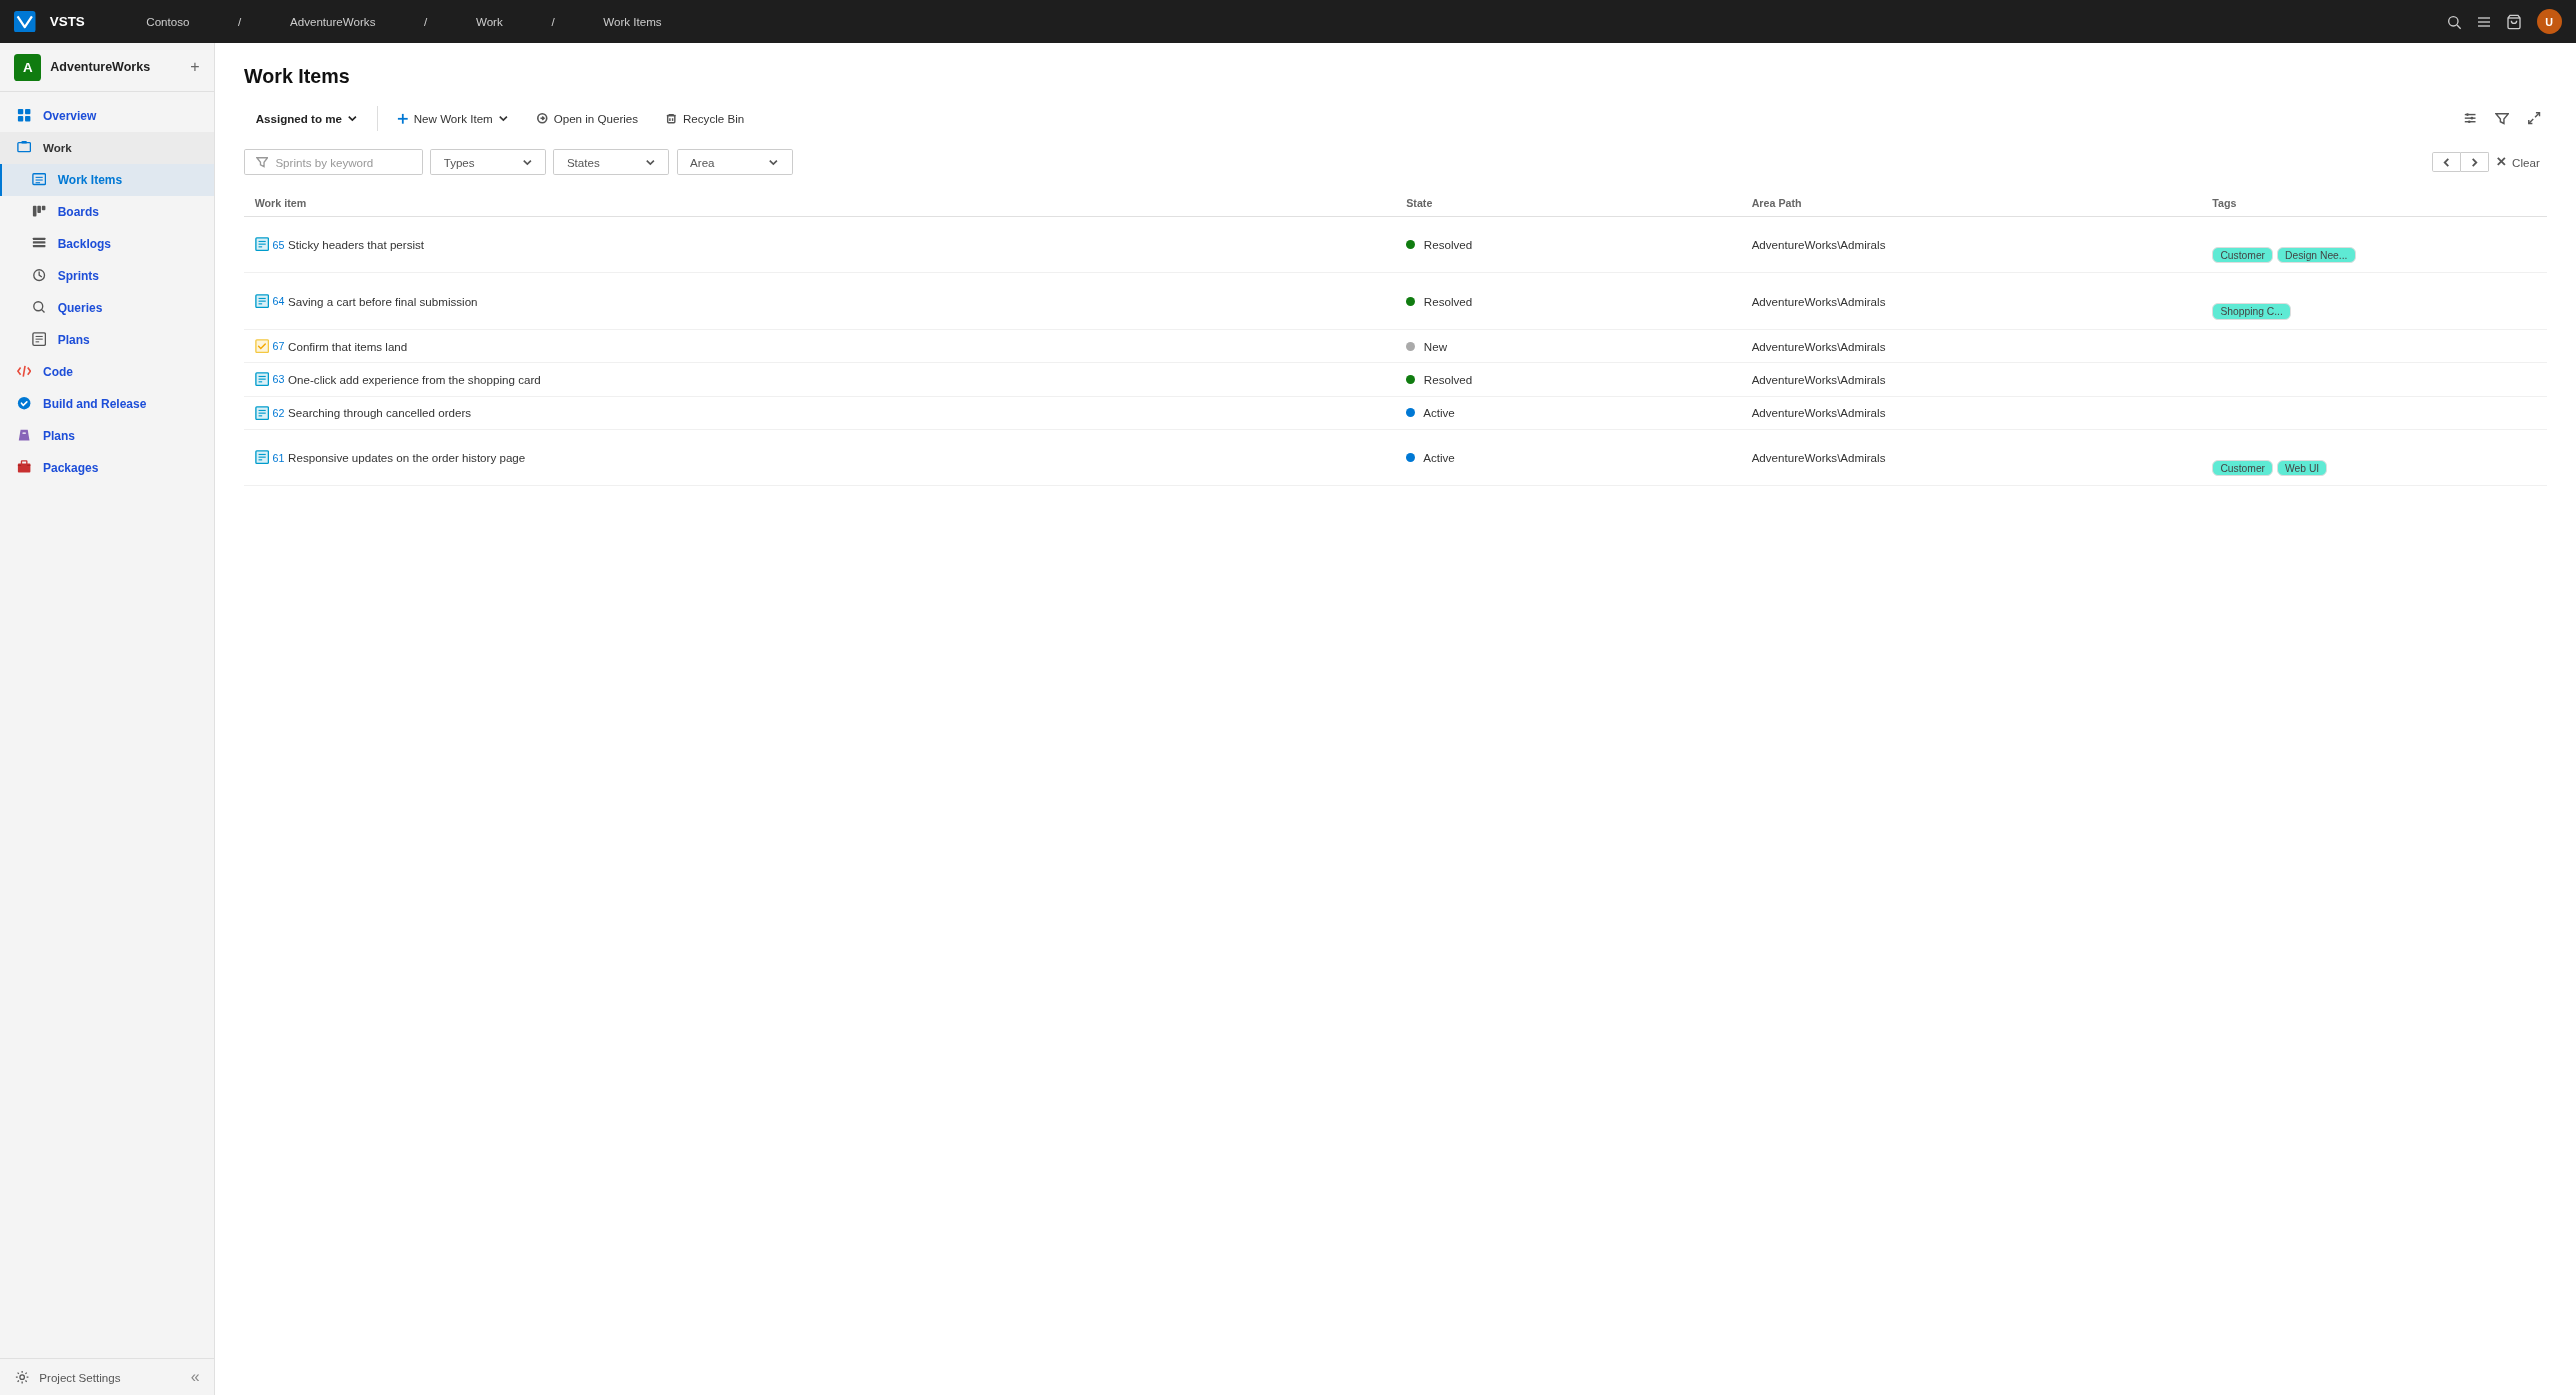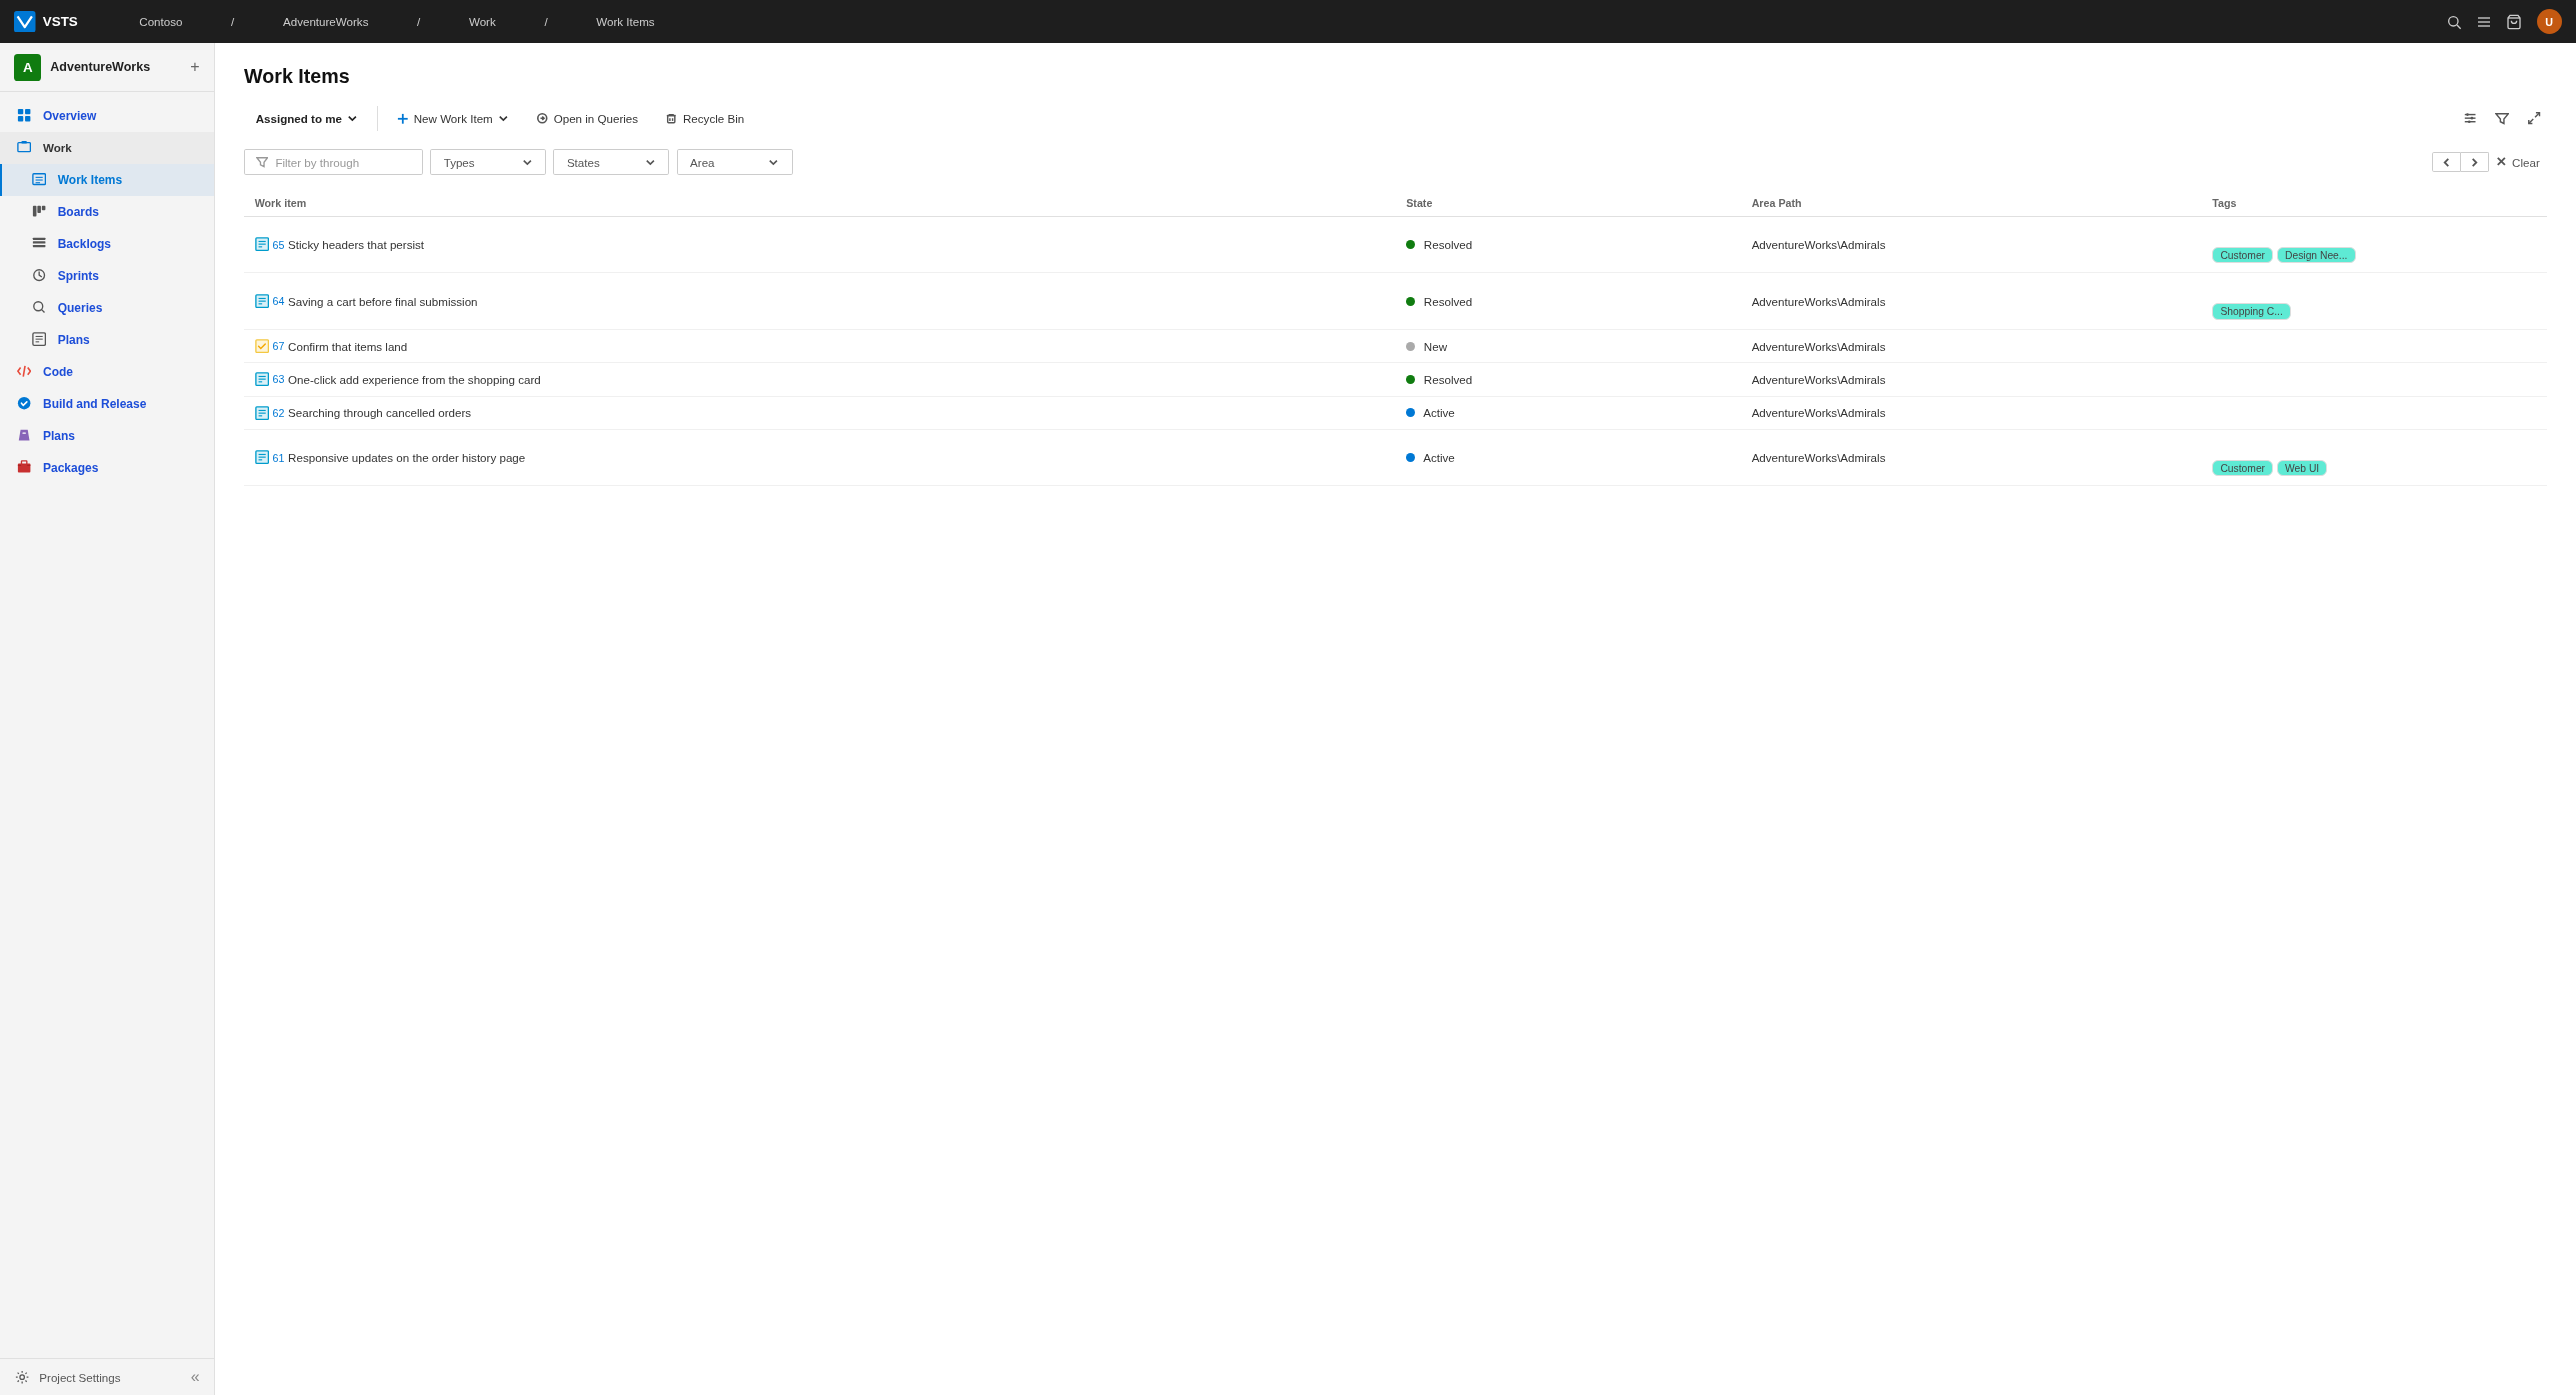--- a/index.html
+++ b/index.html
@@ -10,21 +10,21 @@
       height: 43px;
       background: #1e1e1e;
       display: flex;
       align-items: center;
       padding: 0 14.3px;
       flex-shrink: 0;
     }
     .topbar-logo {
       display: flex;
       align-items: center;
-      gap: 7px;
+      gap: 14px;
       color: #fff;
       font-size: 13.4px;
       font-weight: 600;
       margin-right: 21.5px;
     }
     .topbar-logo-icon {
       width: 21.5px;
       height: 21.5px;
     }
     .topbar-breadcrumb {
@@ -618,21 +618,21 @@
           </svg>
         </button>
       </div>
     </div>
 
     <div class="filter-row">
       <div class="filter-input">
         <svg width="12.5" height="12.5" viewBox="0 0 14 14" fill="none" stroke="#999" stroke-width="1.5">
           <path d="M1 2h12l-4 5v5l-4-2V7L1 2z"></path>
         </svg>
-        <span>Filter by through</span>
+        <span>Sprints by keyword</span>
       </div>
 
       <div class="filter-dropdown">
         <span>Types</span>
         <svg width="10.7" height="10.7" viewBox="0 0 12 12" fill="none" stroke="#555" stroke-width="1.8">
           <polyline points="2,4 6,8 10,4"></polyline>
         </svg>
       </div>
 
       <div class="filter-dropdown">

